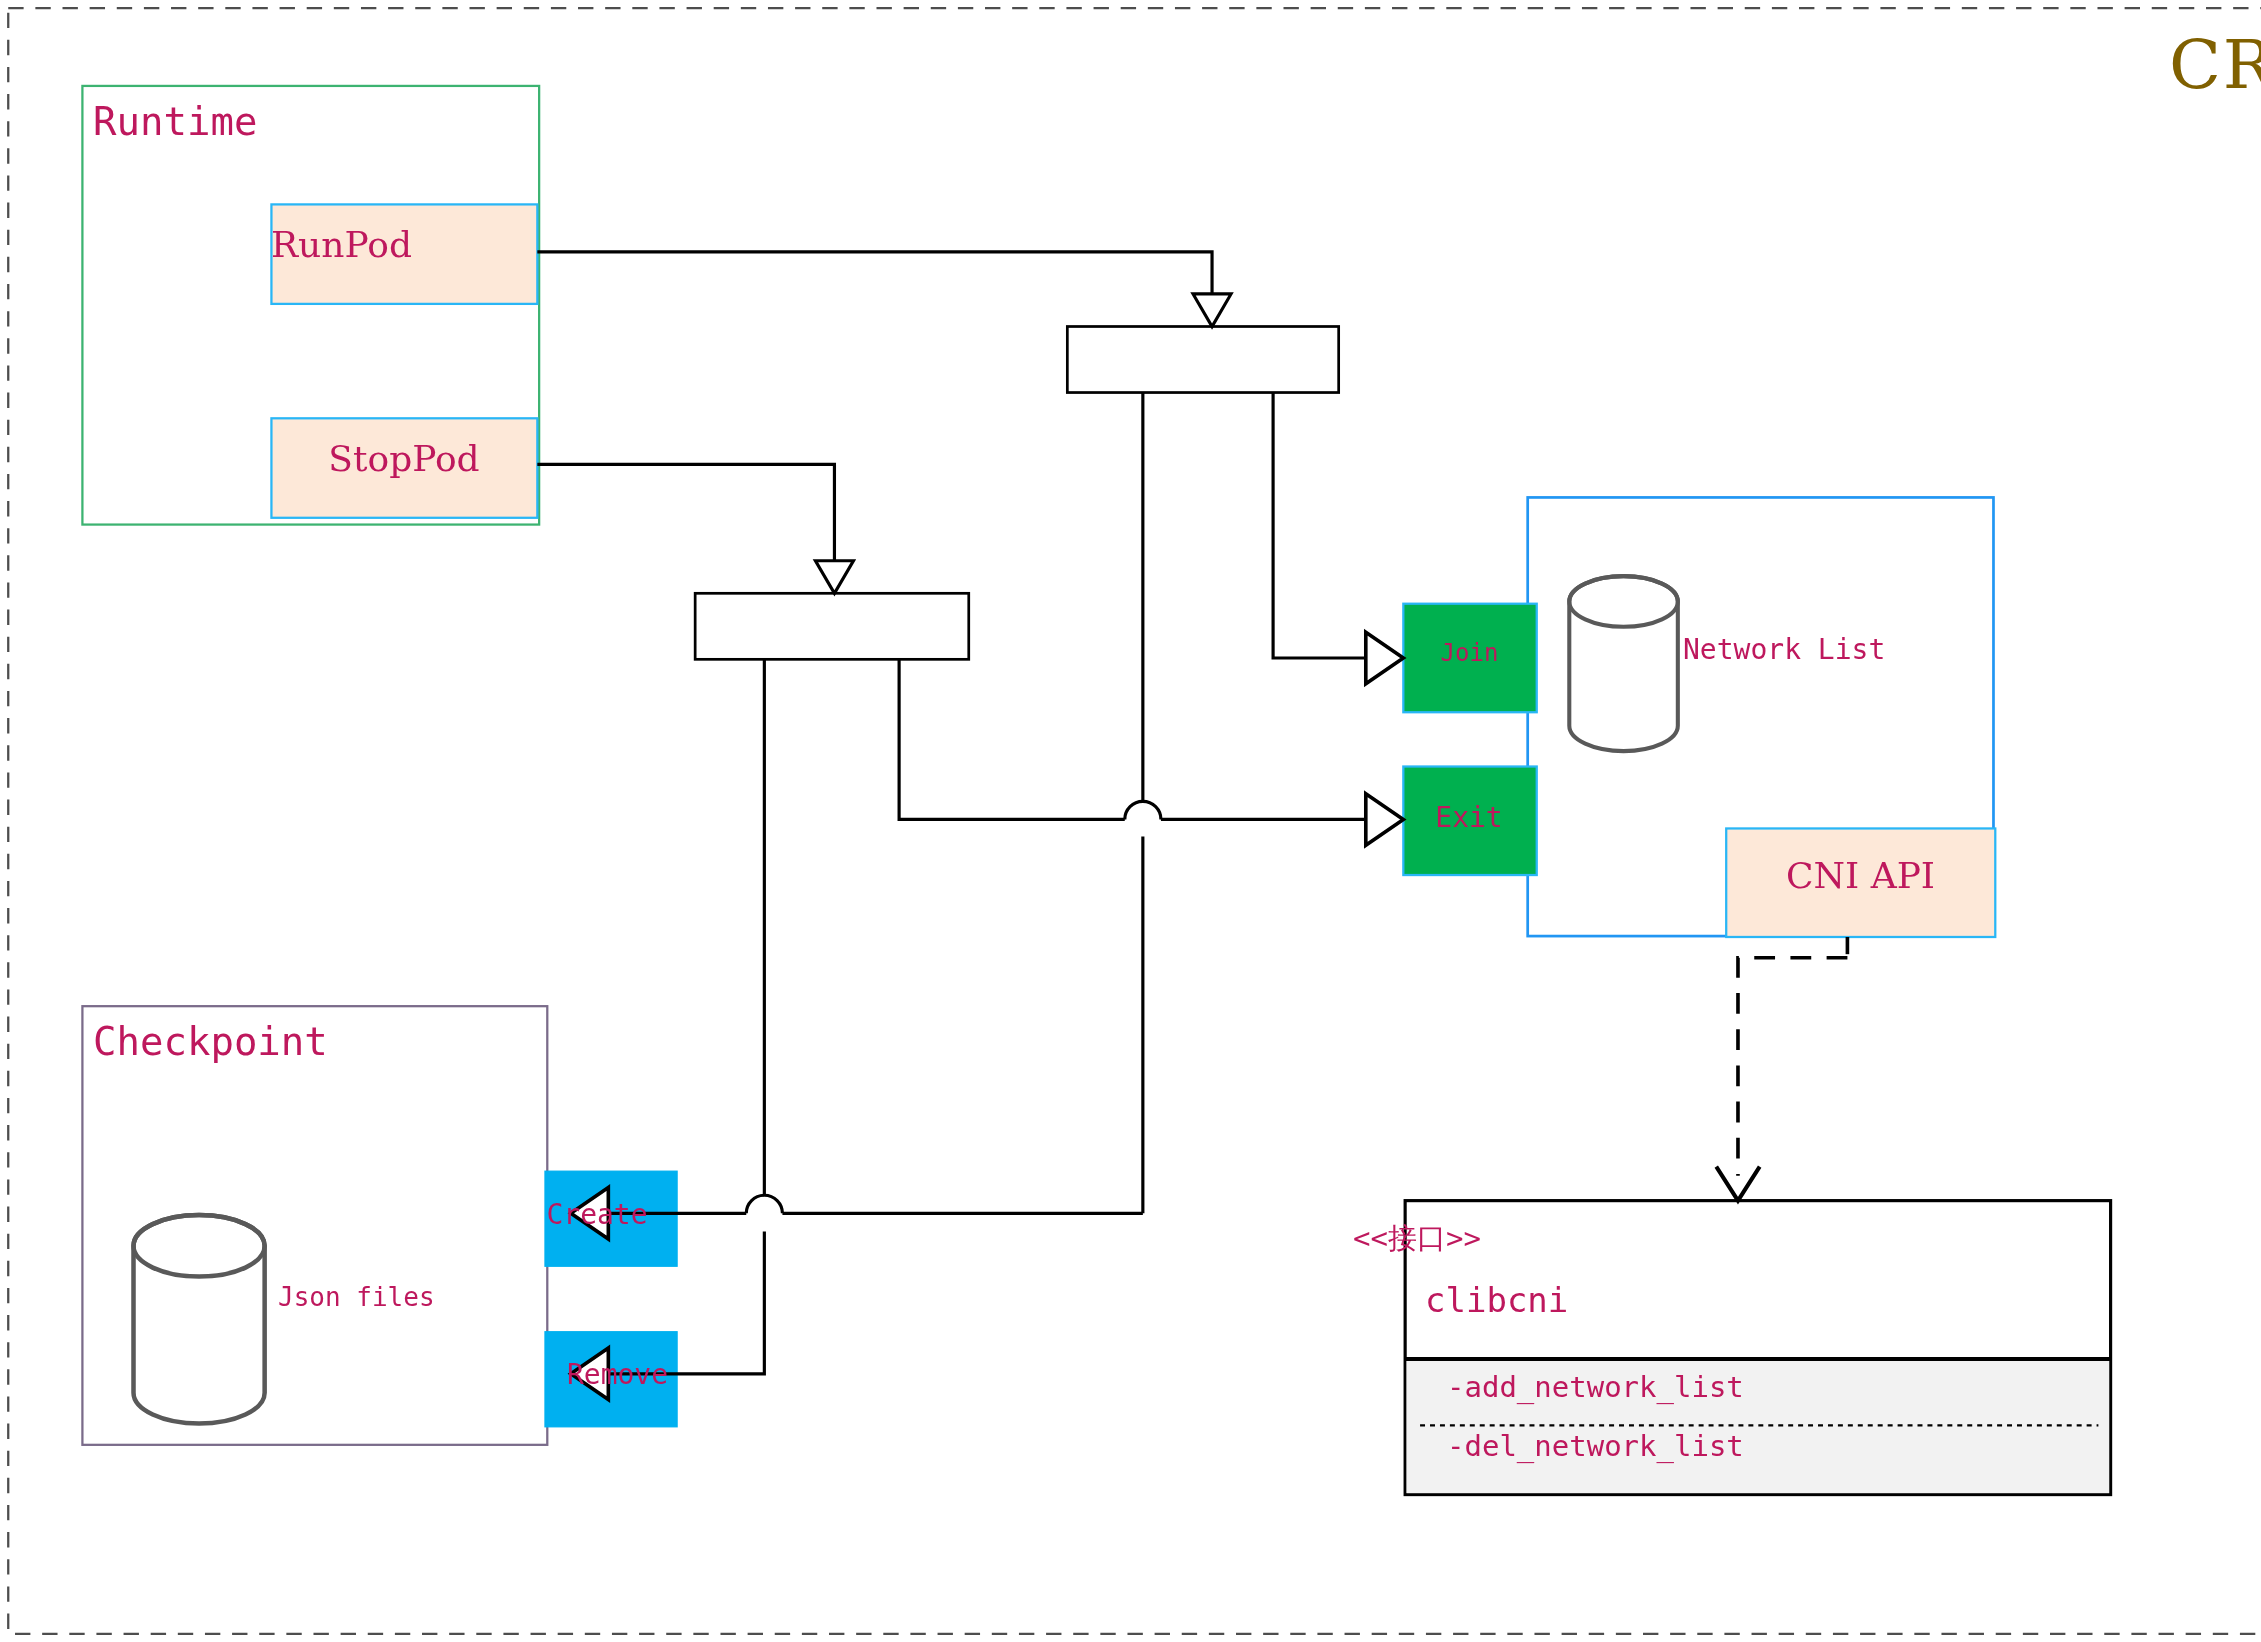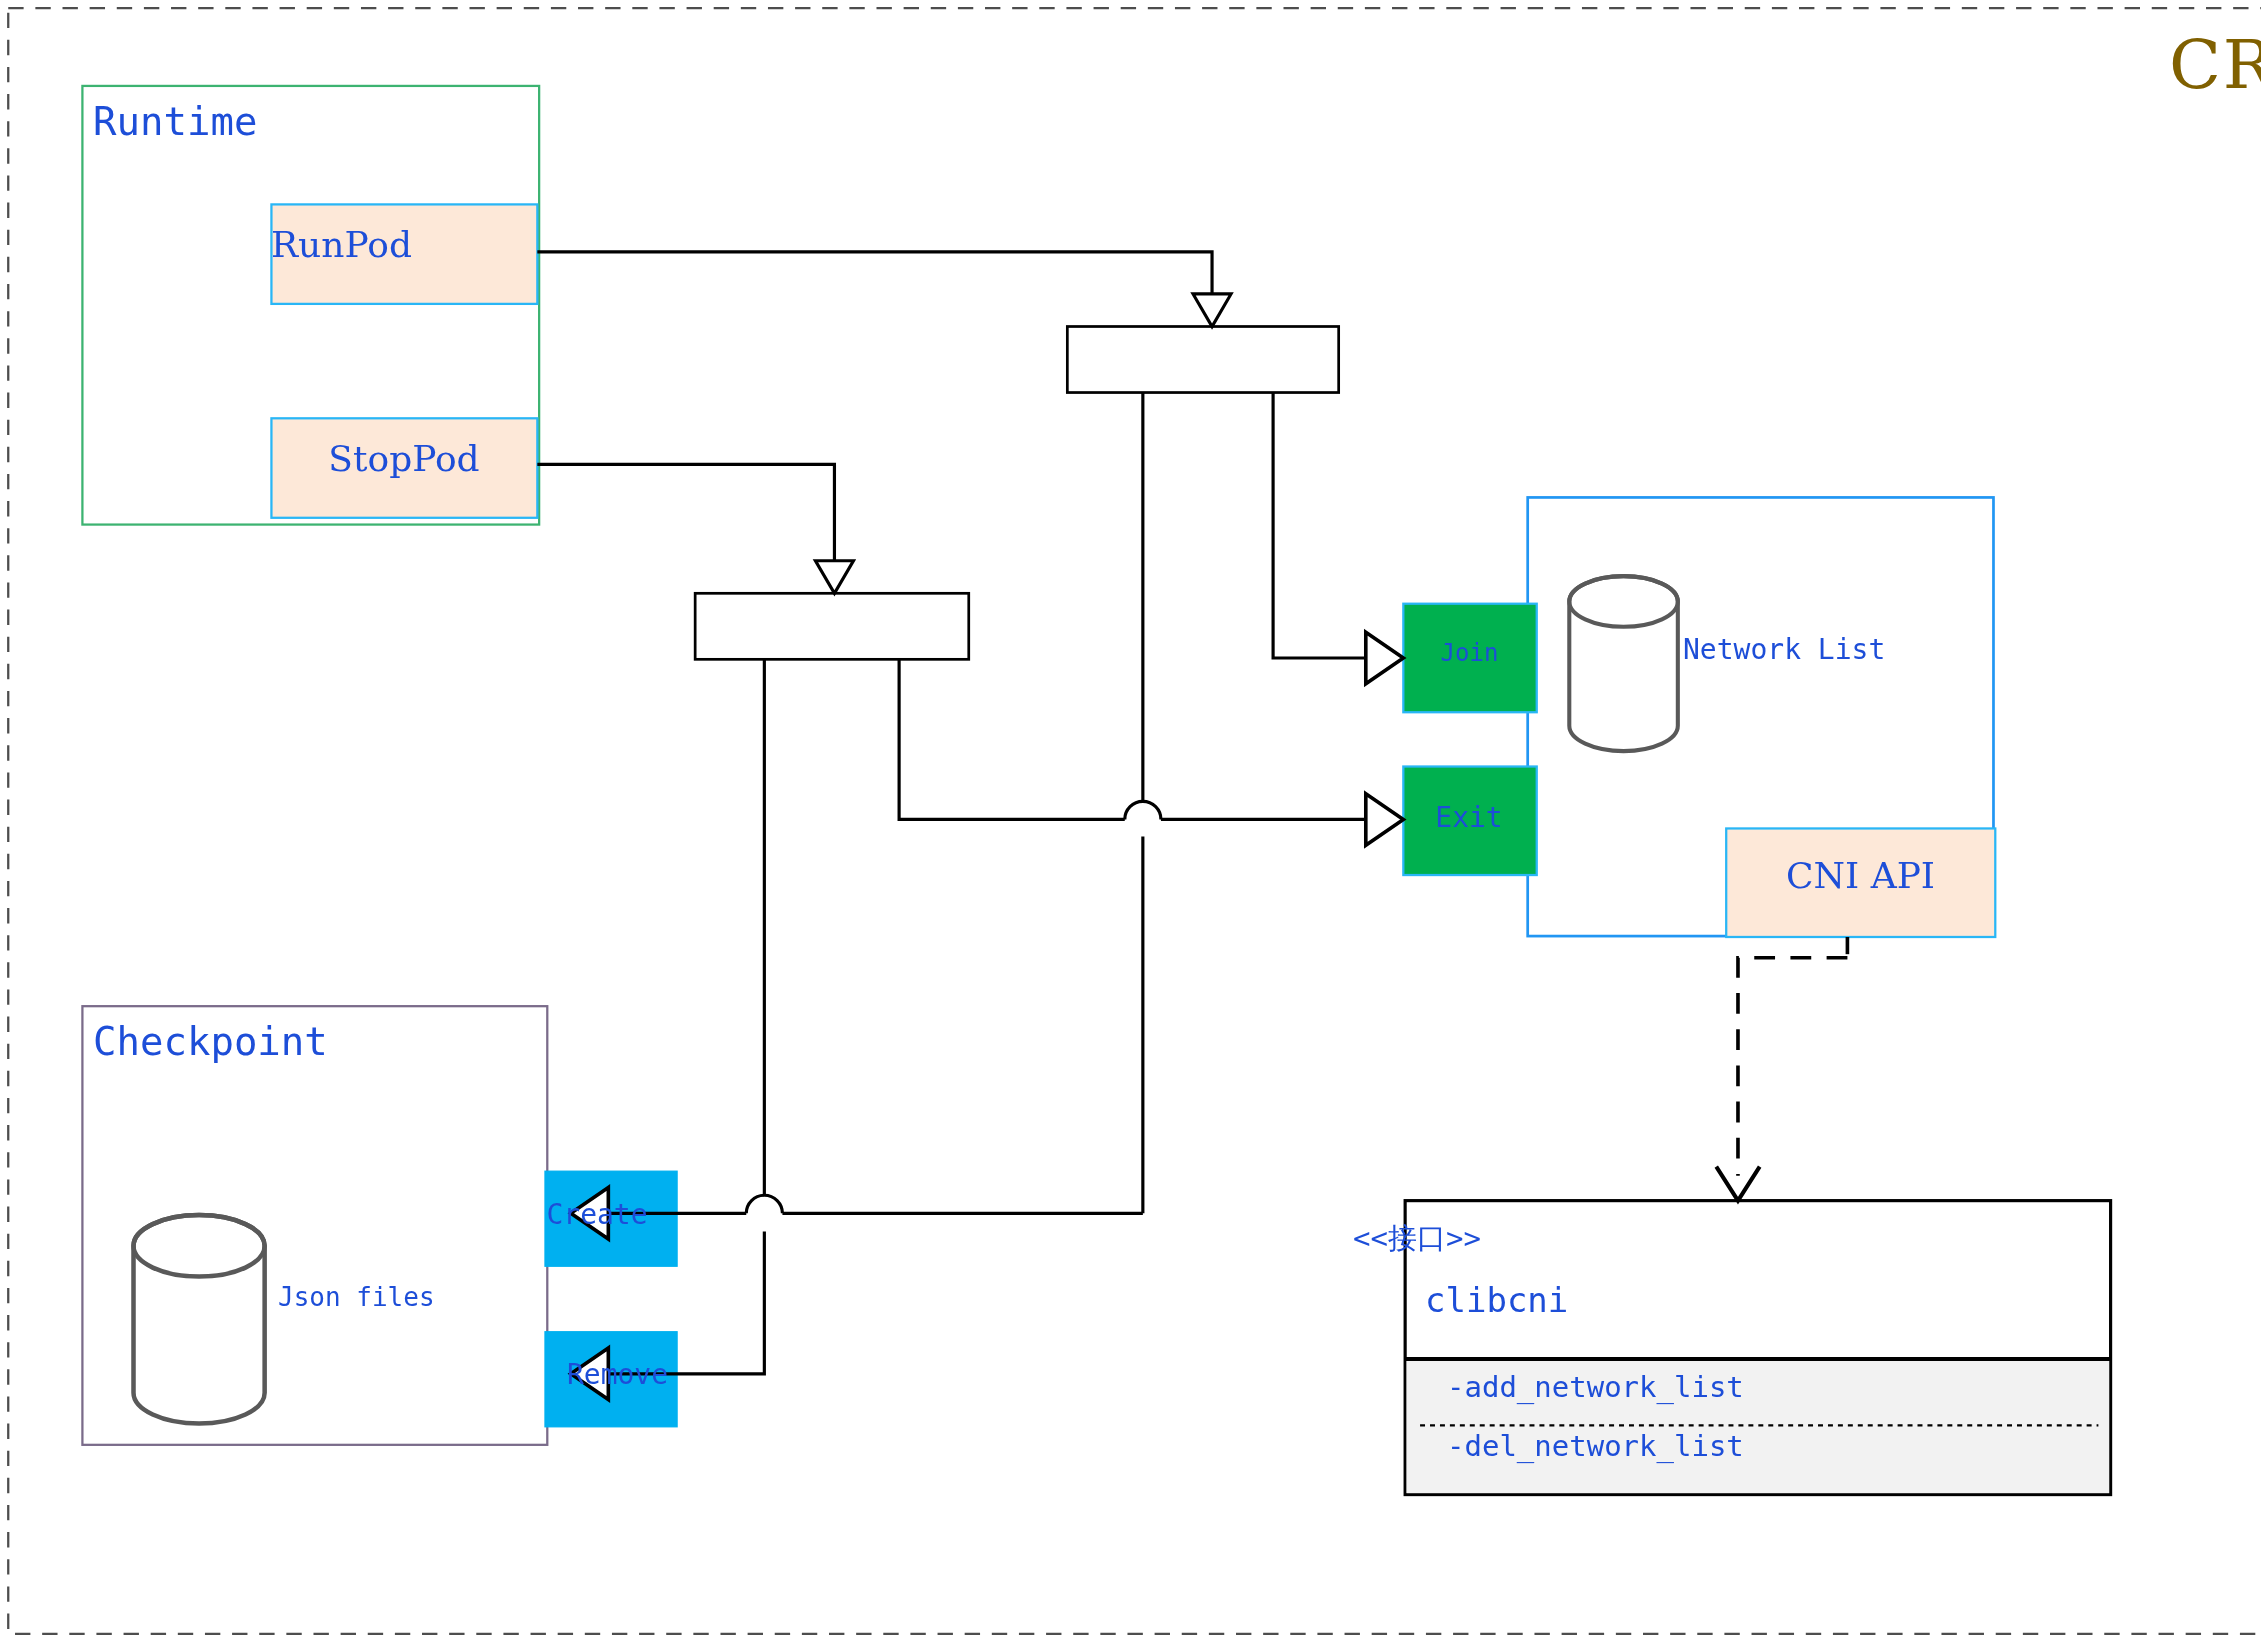--- a/index.html
+++ b/index.html
@@ -1,20 +1,20 @@
 <!DOCTYPE html>
 <html style="font-size:7.2px"><head>
 <meta charset="utf-8">
 <style>
   html,body{margin:0;padding:0;background:#ffffff;}
   body{width:2335px;height:1642px;overflow:hidden;
        font-family:"DejaVu Serif",serif;}
   #stage{position:relative;width:2335px;height:1642px;background:#fff;}
   svg#canvas{position:absolute;left:0;top:0;width:2335px;height:1642px;}
-  .lbl{position:absolute;white-space:pre;color:#1d4ed8;font-family:"DejaVu Serif",serif;}
+  .lbl{position:absolute;white-space:pre;color:#be185d;font-family:"DejaVu Serif",serif;}
   .mono{font-family:"DejaVu Sans Mono",monospace;}
 </style>
 </head>
 <body>
 
 <div id="stage">
 
   <svg id="canvas" viewBox="0 0 5163 3631">
     <defs>
       <marker id="hollowTriR" markerWidth="16" markerHeight="16" refX="15" refY="8" orient="auto" markerUnits="userSpaceOnUse">

